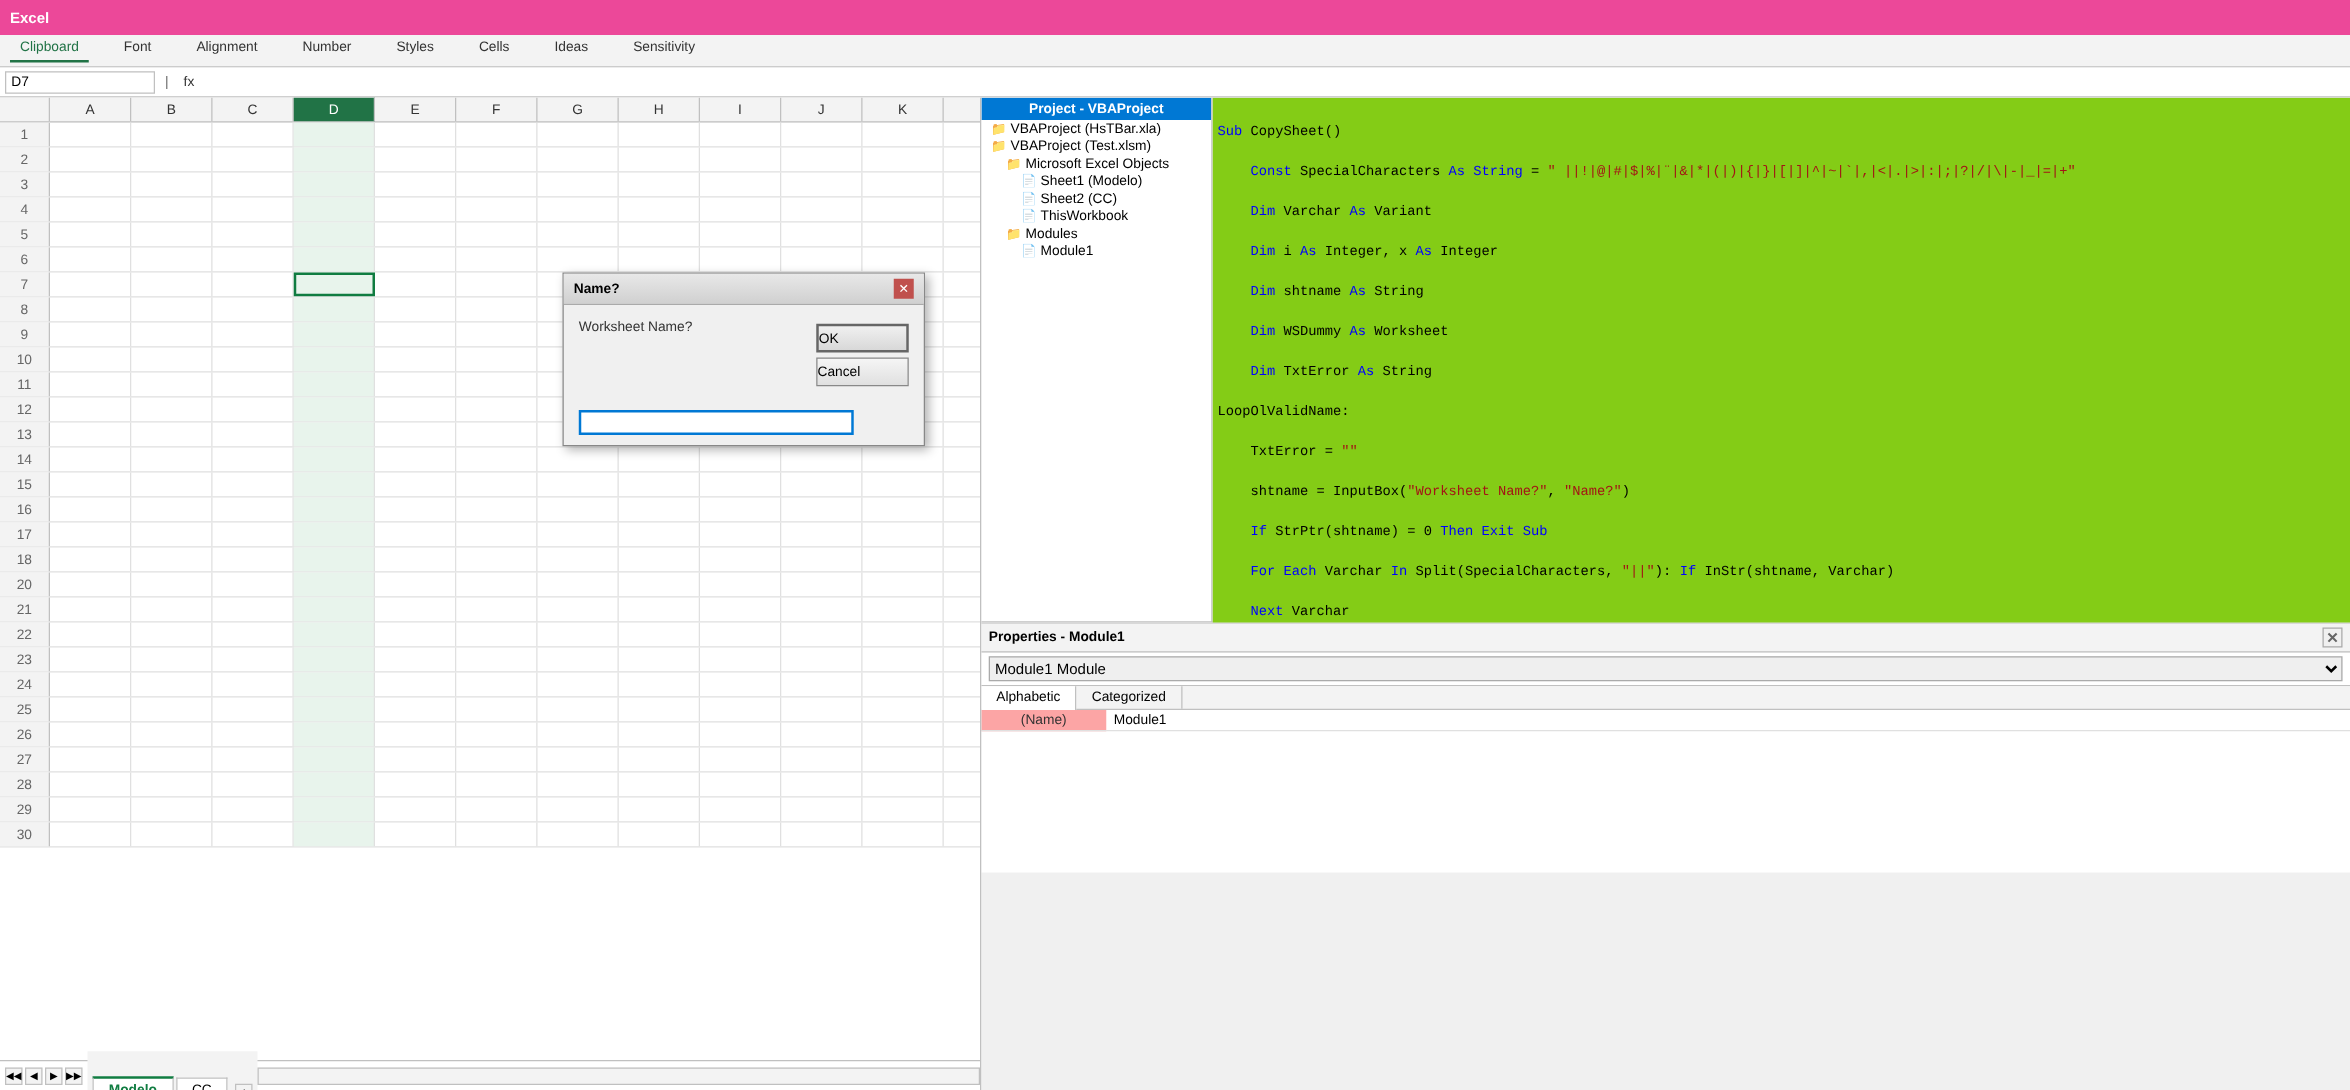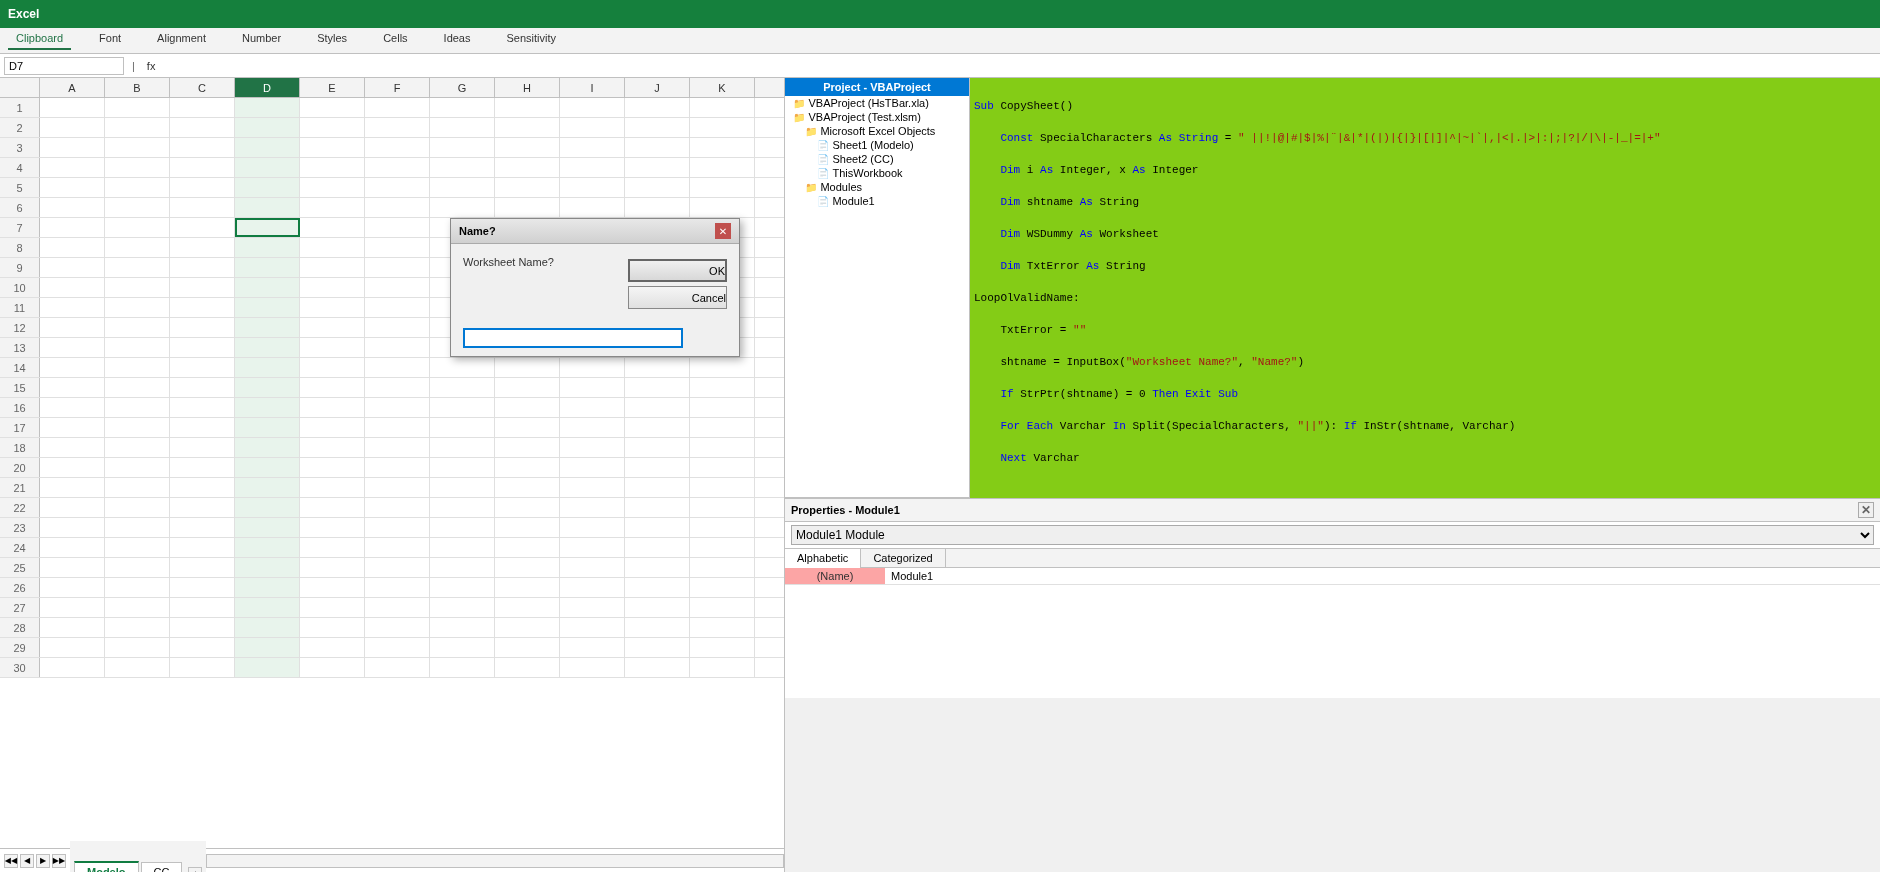--- a/index.html
+++ b/index.html
@@ -9,21 +9,21 @@
       background: #f0f0f0;
       width: 1880px;
       height: 872px;
       overflow: hidden;
       display: flex;
       flex-direction: column;
     }
 
     
     .excel-toolbar {
-      background: #15803d;
+      background: #ec4899;
       height: 28px;
       display: flex;
       align-items: center;
       padding: 0 8px;
       color: white;
     }
 
     .ribbon {
       background: #f3f3f3;
       border-bottom: 1px solid #c0c0c0;
@@ -405,27 +405,27 @@
     .dialog-buttons {
       display: flex;
       flex-direction: column;
       position: absolute;
       right: 12px;
       top: 40px;
       gap: 4px;
     }
 
     .dialog-btn {
-      width: 99px;
+      width: 74px;
       height: 23px;
       font-size: 11px;
       background: linear-gradient(to bottom, #f5f5f5, #e0e0e0);
       border: 1px solid #888;
       cursor: pointer;
-      text-align: right;
+      text-align: left;
     }
 
     .dialog-btn.primary {
       background: linear-gradient(to bottom, #f0f0f0, #d8d8d8);
       border: 2px solid #666;
     }
 
     .dialog-input {
       width: 220px;
       height: 20px;
@@ -1012,20 +1012,21 @@
         <div class="tree-item tree-indent-3">
           <span class="tree-icon">📄</span>
           <span>Module1</span>
         </div>
       </div>
 
       <div class="vbe-code-area">
         <div class="code-editor">
 <span class="code-line"><span class="kw">Sub</span> CopySheet()</span>
 <span class="code-line">    <span class="kw">Const</span> SpecialCharacters <span class="kw">As</span> <span class="kw">String</span> = <span class="str">" ||!|@|#|$|%|¨|&amp;|*|(|)|{|}|[|]|^|~|`|,|&lt;|.|&gt;|:|;|?|/|\|-|_|=|+"</span></span>
+<span class="code-line">    <span class="kw">Dim</span> Varchar <span class="kw">As</span> Variant</span>
 <span class="code-line">    <span class="kw">Dim</span> i <span class="kw">As</span> Integer, x <span class="kw">As</span> Integer</span>
 <span class="code-line">    <span class="kw">Dim</span> shtname <span class="kw">As</span> String</span>
 <span class="code-line">    <span class="kw">Dim</span> WSDummy <span class="kw">As</span> Worksheet</span>
 <span class="code-line">    <span class="kw">Dim</span> TxtError <span class="kw">As</span> String</span>
 <span class="code-line">LoopOlValidName:</span>
 <span class="code-line">    TxtError = <span class="str">""</span></span>
 <span class="code-line">    shtname = InputBox(<span class="str">"Worksheet Name?"</span>, <span class="str">"Name?"</span>)</span>
 <span class="code-line">    <span class="kw">If</span> StrPtr(shtname) = 0 <span class="kw">Then Exit Sub</span></span>
 <span class="code-line">    <span class="kw">For Each</span> Varchar <span class="kw">In</span> Split(SpecialCharacters, <span class="str">"||"</span>): <span class="kw">If</span> InStr(shtname, Varchar)</span>
 <span class="code-line">    <span class="kw">Next</span> Varchar</span>

